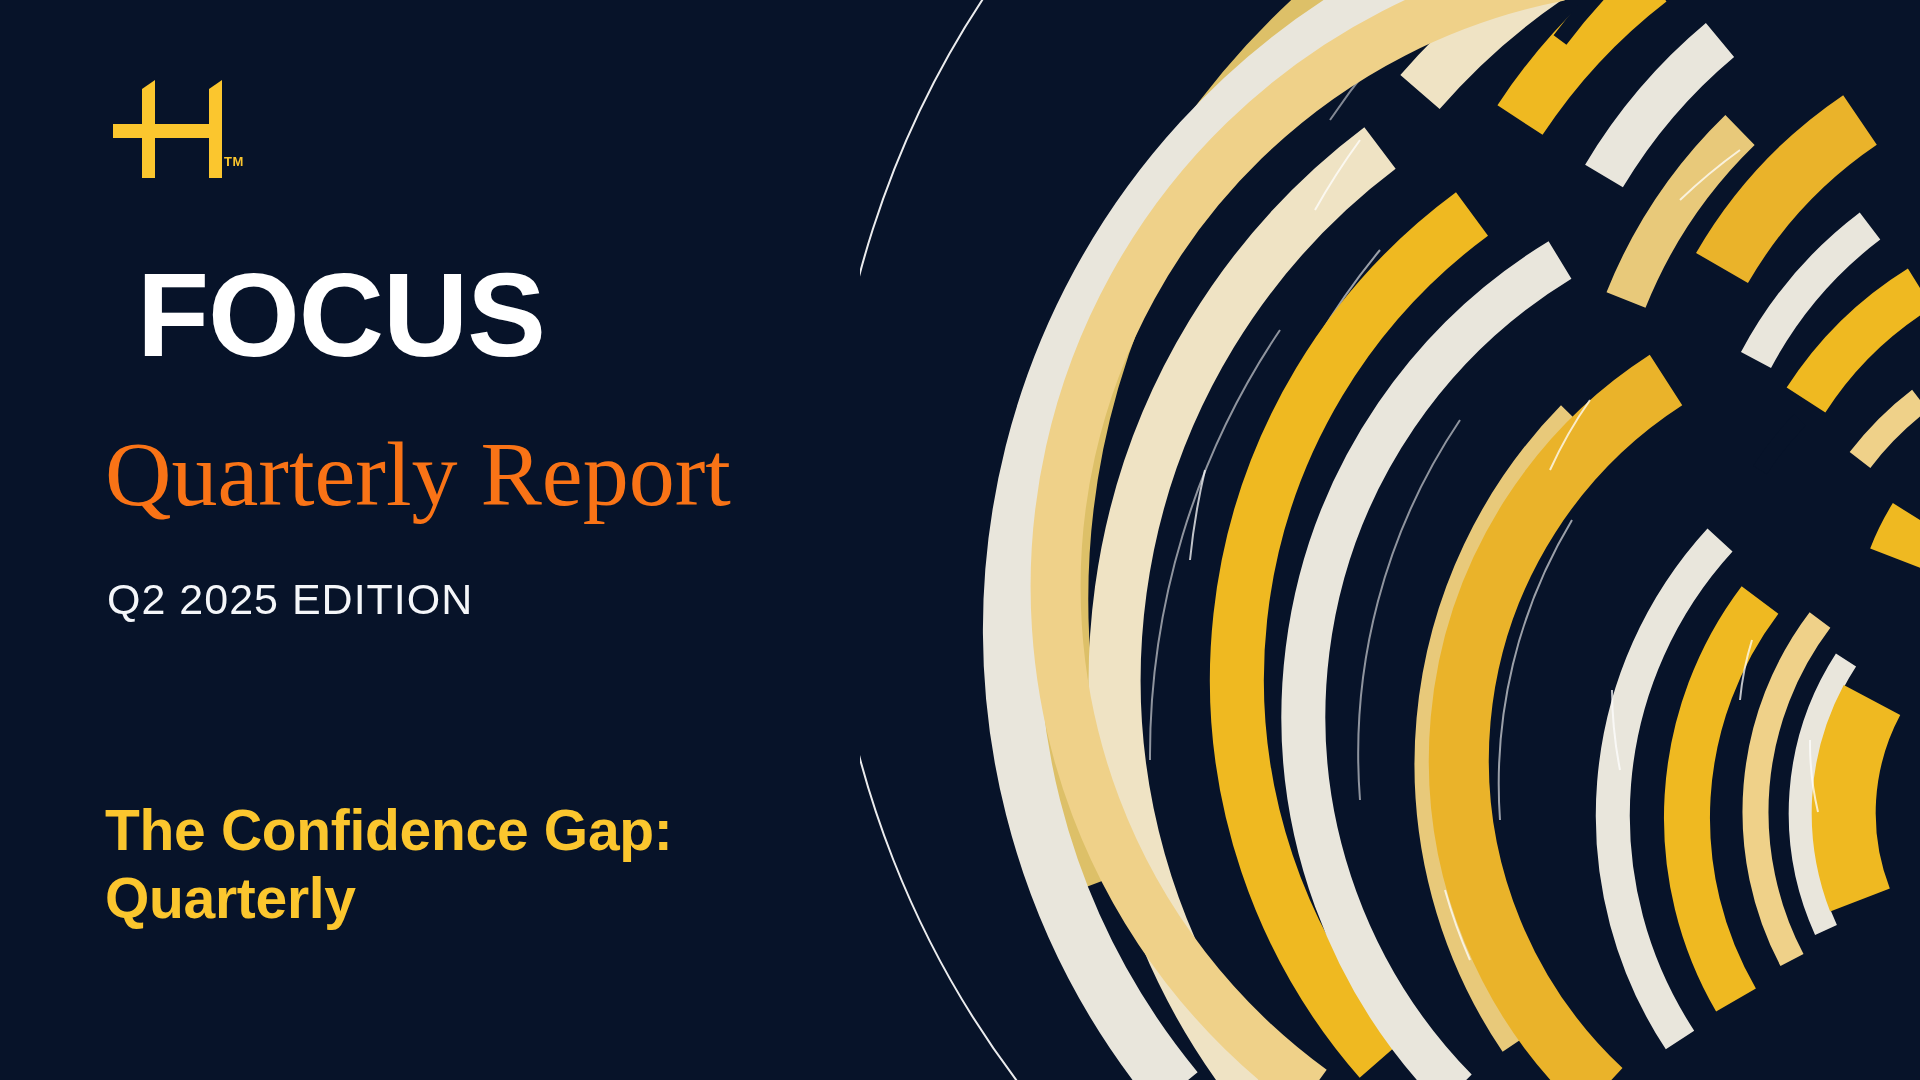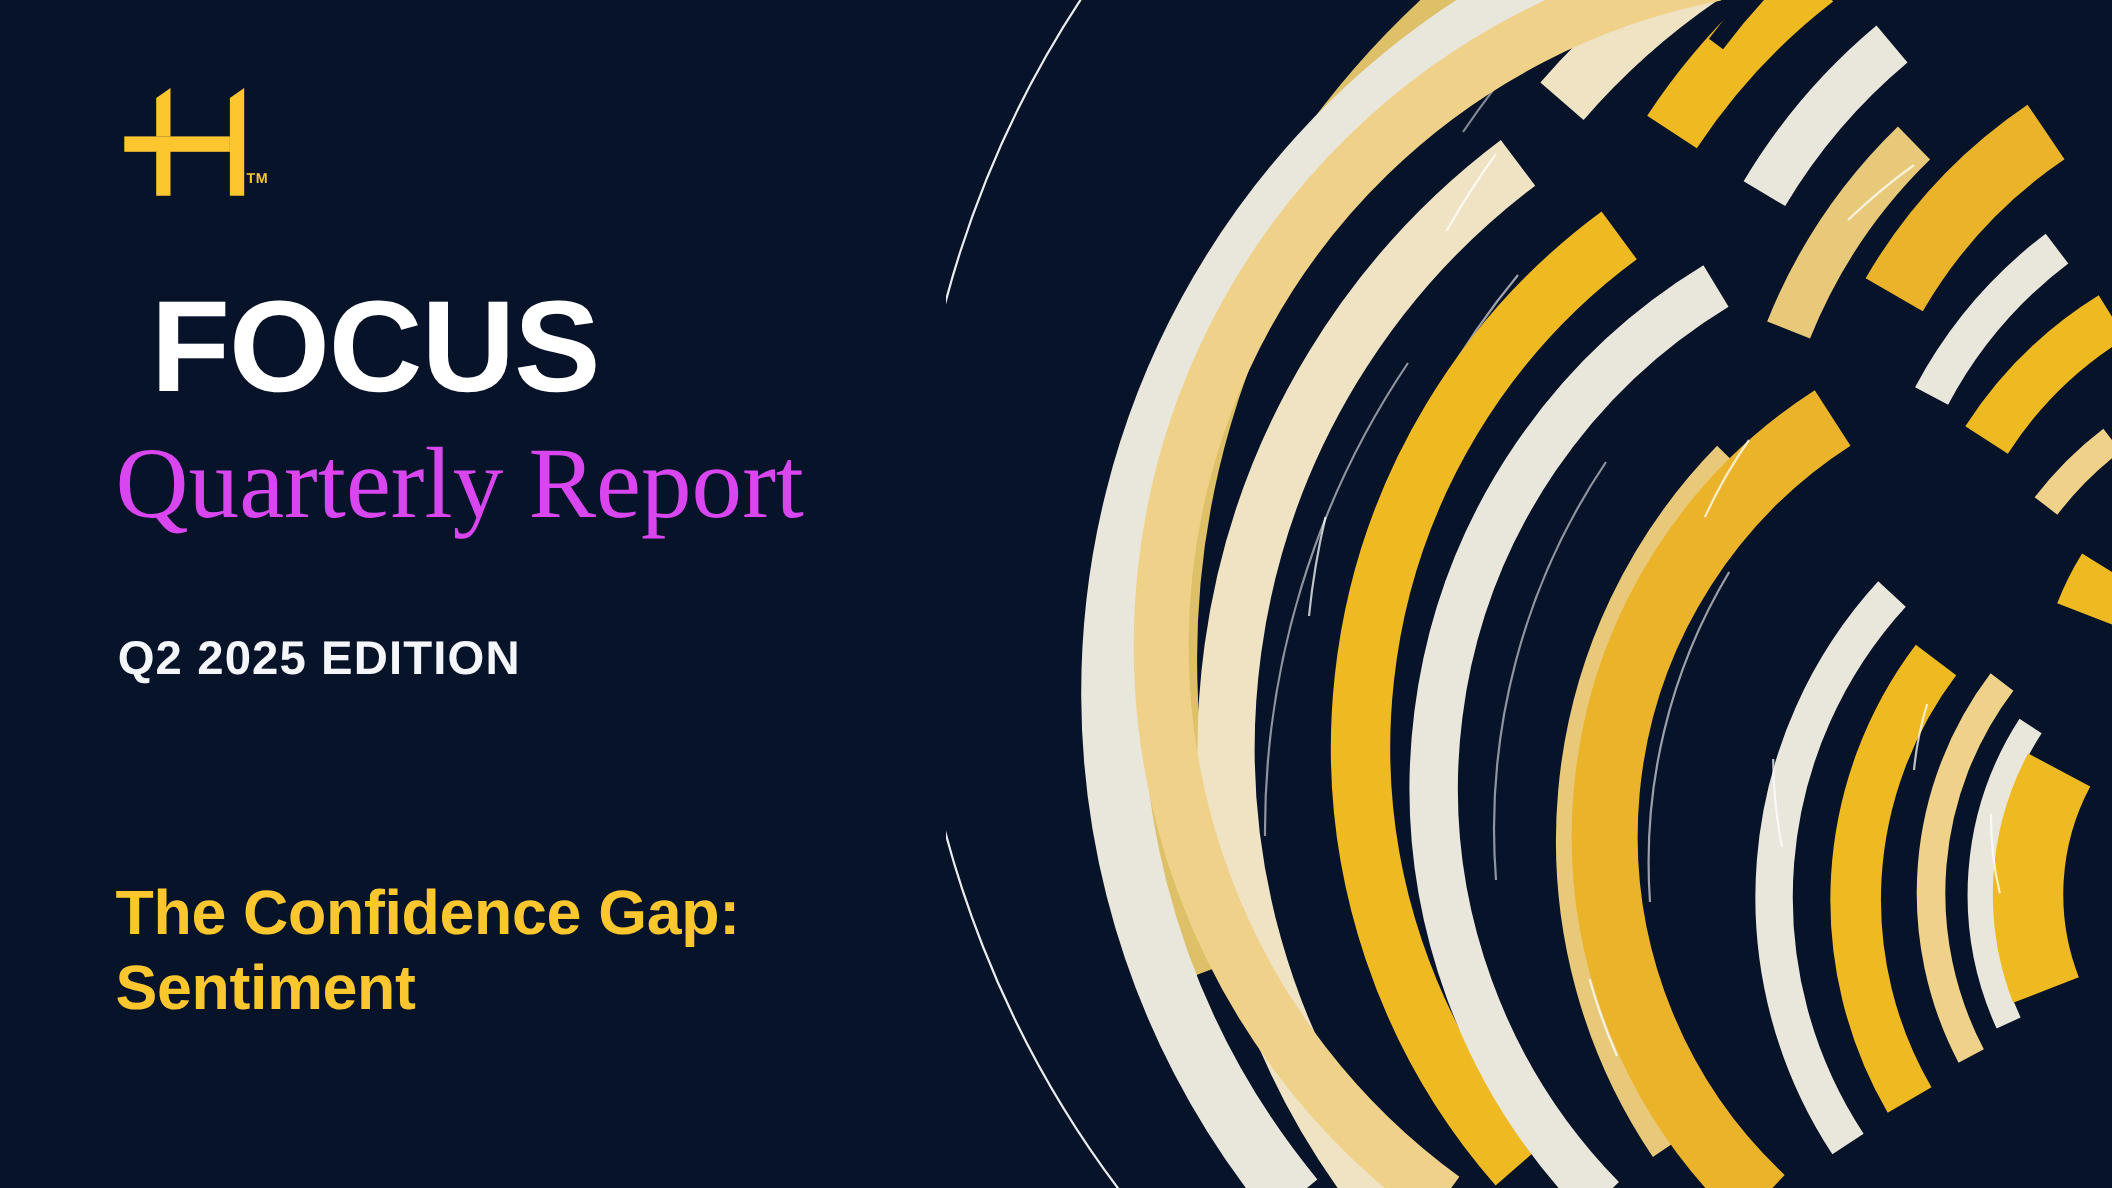--- a/index.html
+++ b/index.html
@@ -61,36 +61,36 @@
     letter-spacing:-1px;
     color:#FFFFFF;
     font-family:"Liberation Sans", sans-serif;
     white-space:nowrap;
     margin-left:32px;
   }
 
   
   #report-subtitle {
     position:absolute;
-    left:0; top:393px;
+    left:0; top:428px;
     font-size:92px;
     line-height:1.0;
     font-weight:400;
-    color:#d946ef;
+    color:#f97316;
     font-family:"Liberation Serif", serif;
     white-space:nowrap;
   }
 
   
   #edition-line {
     position:absolute;
     left:2px; top:578px;
     font-size:43px;
     line-height:1.0;
-    font-weight:700;
+    font-weight:400;
     letter-spacing:1px;
     color:#F4F6F9;
     font-family:"Liberation Sans", sans-serif;
     white-space:nowrap;
   }
 
   
   #headline {
     position:absolute;
     left:0; top:768px;
@@ -243,17 +243,17 @@
     </div>
 
     <h1 id="focus-title">FOCUS</h1>
 
     <h2 id="report-subtitle">Quarterly Report</h2>
 
     <div id="edition-line">Q2 2025 EDITION</div>
 
     <div id="headline">
       <span class="hl-line">The Confidence Gap:</span>
-      <span class="hl-line">Sentiment</span>
+      <span class="hl-line">Quarterly</span>
     </div>
 
   </div>
 </div>
 
 </body></html>

